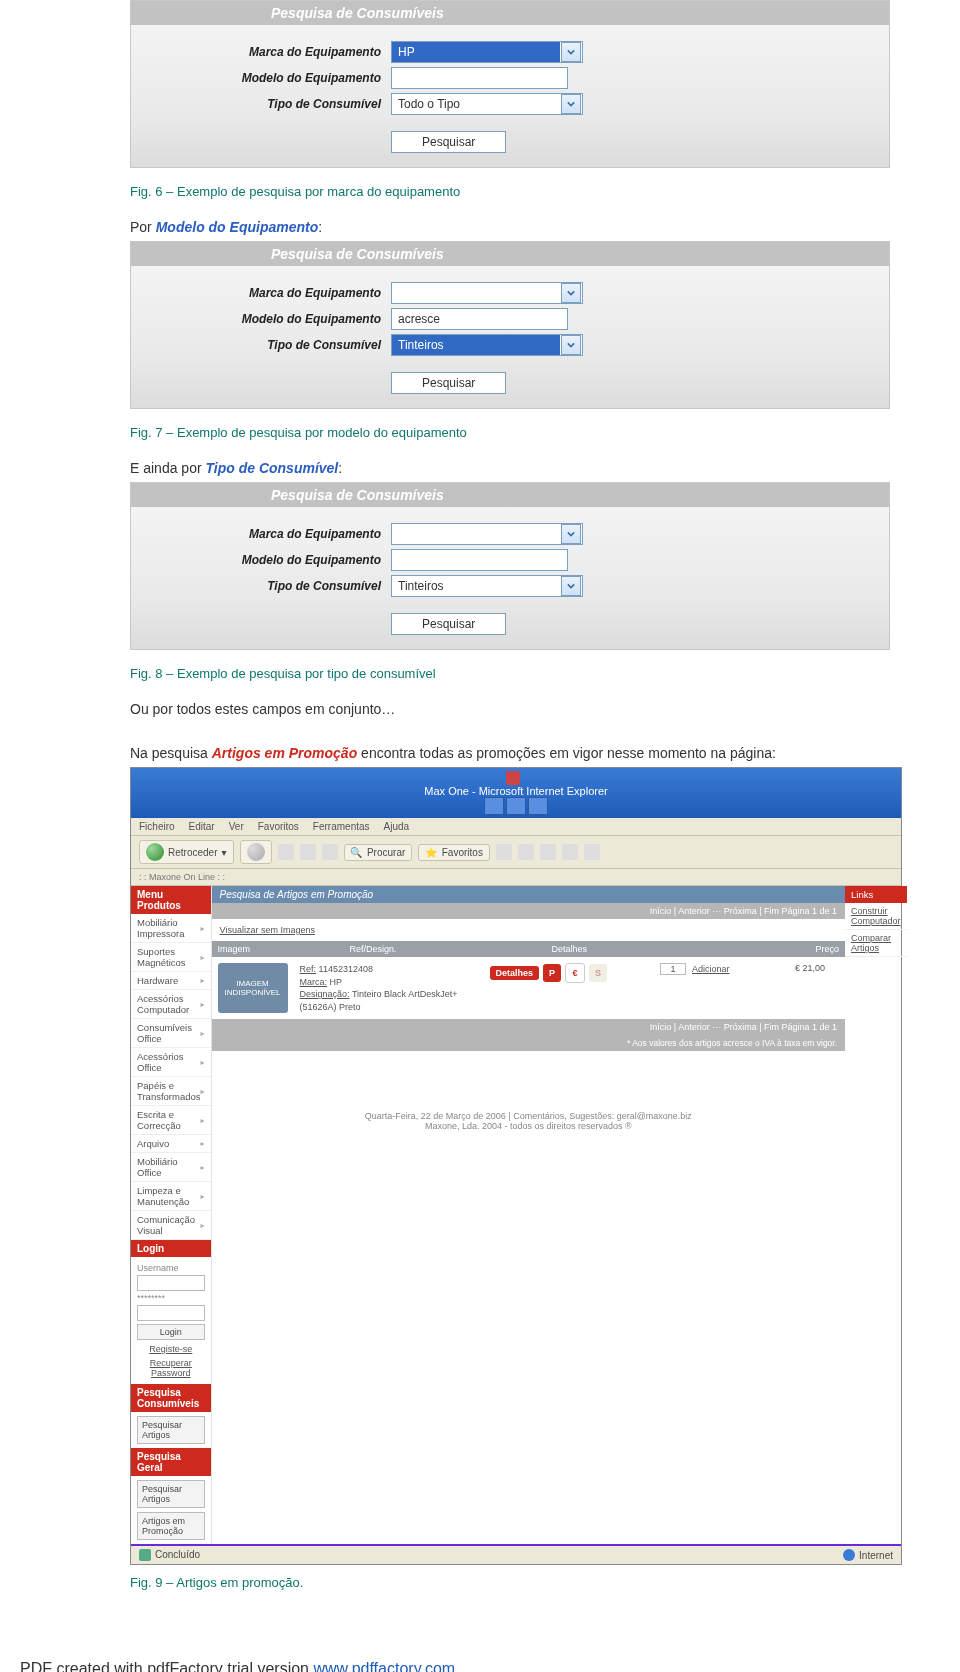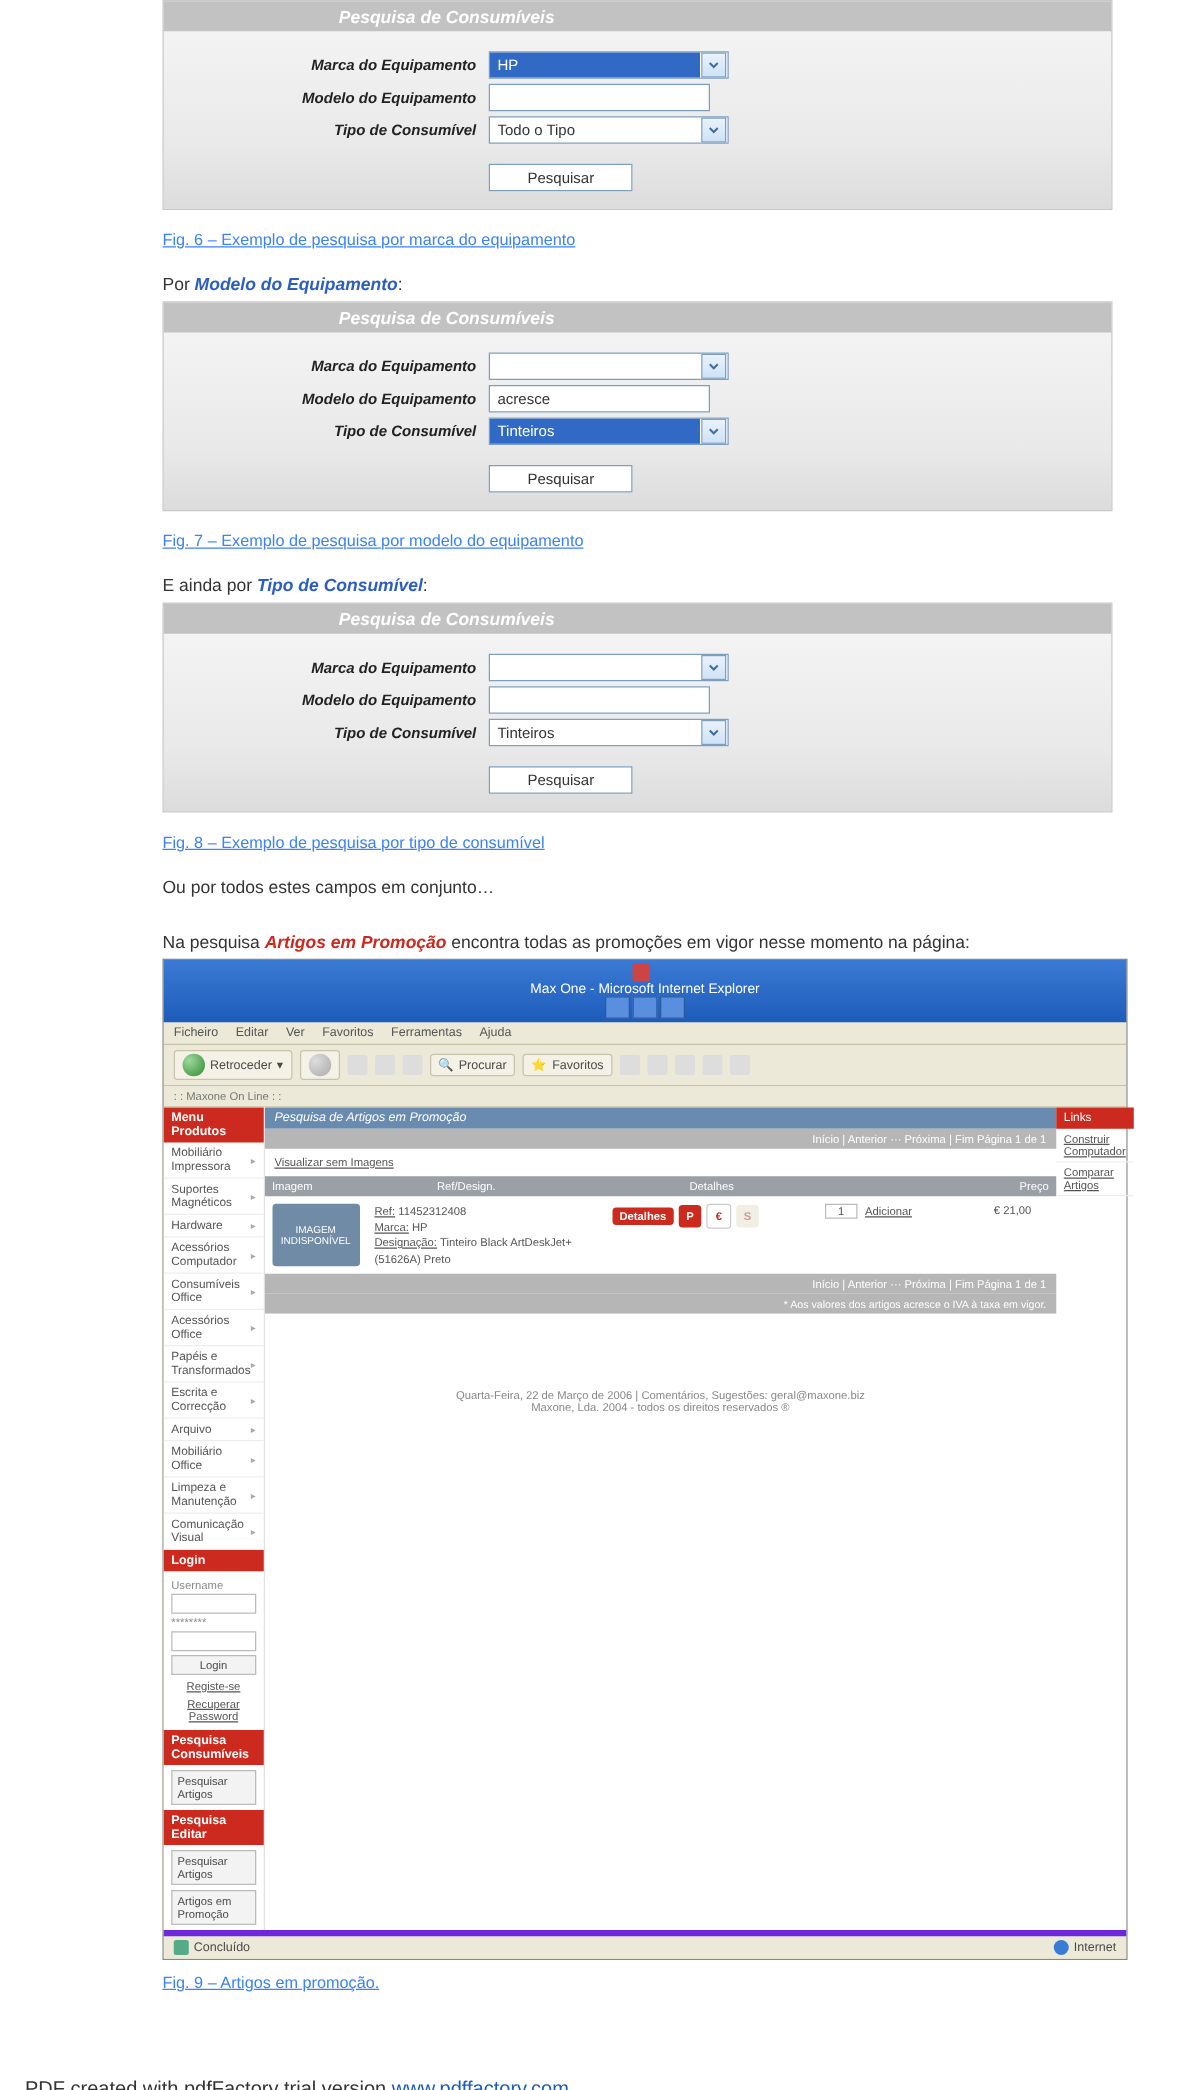--- a/index.html
+++ b/index.html
@@ -46,21 +46,21 @@
     display:flex; align-items:center; justify-content:center;
     background: linear-gradient(#eaf2fb,#cfe2f7);
   }
   .field .caret svg { width:8px; height:8px; }
   .btn-wrap { display:flex; justify-content:flex-start; padding-left:260px; margin-top:16px; margin-bottom:8px;}
   .btn {
     border:1px solid #7d9fbf; background:#fff;
     padding:3px 30px; font-size:12px;
   }
 
-  .caption { font-size: 13px; color:#3b82f6; margin: 10px 0 20px 0; text-decoration: underline; }
+  .caption { font-size: 13px; color:#0f766e; margin: 10px 0 20px 0; }
   .section-lead { font-size: 14px; margin: 8px 0 6px 0; }
   .section-lead .hl-blue { color:#2b5ec0; font-weight:bold; font-style:italic; }
   .section-lead .hl-red { color:#cc2a1e; font-weight:bold; font-style:italic; }
 
   
   .browser {
     width: 770px; border:1px solid #888; font-size:10px; color:#4a4a4a;
     background:#ece9d8;
   }
   .browser .titlebar {
@@ -117,21 +117,21 @@
   .trow .qtycell{width:70px;text-align:right;padding-right:12px;}
   .trow .qbox{display:inline-block;width:24px;border:1px solid #bbb;text-align:center;margin-right:4px;}
   .trow .prcell{flex:1;text-align:right;padding-right:20px;}
   .greynote{background:#b6b6b6;color:#fff;font-size:8.5px;padding:3px 8px;text-align:right;}
 
   .rightcol{width:120px;}
   .rightred{background:#cc2a1e;color:#fff;font-size:9.5px;padding:3px 6px;}
   .rightlnk{font-size:9px;text-decoration:underline;color:#555;padding:3px 6px;border-bottom:1px solid #eee;}
 
   .footer-area{background:#fff;color:#888;font-size:9px;text-align:center;padding:60px 0 10px 0;border-top:none;}
-  .statusbar{display:flex;justify-content:space-between;align-items:center;background:#ece9d8;border-top:5px solid #6d28d9;font-size:10px;padding:3px 8px;}
+  .statusbar{display:flex;justify-content:space-between;align-items:center;background:#ece9d8;border-top:2px solid #6d28d9;font-size:10px;padding:3px 8px;}
   .statusbar .st-ic{width:12px;height:12px;background:#5a8;display:inline-block;border-radius:2px;margin-right:4px;vertical-align:middle;}
   .statusbar .net{display:flex;align-items:center;gap:4px;}
   .statusbar .globe{width:12px;height:12px;border-radius:50%;background:#3a7bd5;}
 
   .pdf-footer{font-size:16px;color:#333;margin:70px 0 0 20px;}
   .pdf-footer a{color:#1d5bb8;text-decoration:underline;}
 </style>
 </head>
 <body>
 
@@ -367,21 +367,21 @@
         <div style="font-size:9px;color:#888;">Username</div>
         <div class="inp"></div>
         <div style="font-size:9px;color:#888;">********</div>
         <div class="inp"></div>
         <div class="lgbtn">Login</div>
         <div class="lnk">Registe-se</div>
         <div class="lnk">Recuperar Password</div>
       </div>
       <div class="redbox">Pesquisa Consumíveis</div>
       <div class="sidebtn">Pesquisar Artigos</div>
-      <div class="redbox">Pesquisa Editar</div>
+      <div class="redbox">Pesquisa Geral</div>
       <div class="sidebtn">Pesquisar Artigos</div>
       <div class="sidebtn">Artigos em Promoção</div>
     </div>
     <div class="main">
       <div class="bluebar">Pesquisa de Artigos em Promoção</div>
       <div class="navrow">Início | Anterior ··· Próxima | Fim  Página 1 de 1</div>
       <div class="viewlink">Visualizar sem Imagens</div>
       <div class="thead">
         <span class="col-img">Imagem</span>
         <span class="col-ref">Ref/Design.</span>

